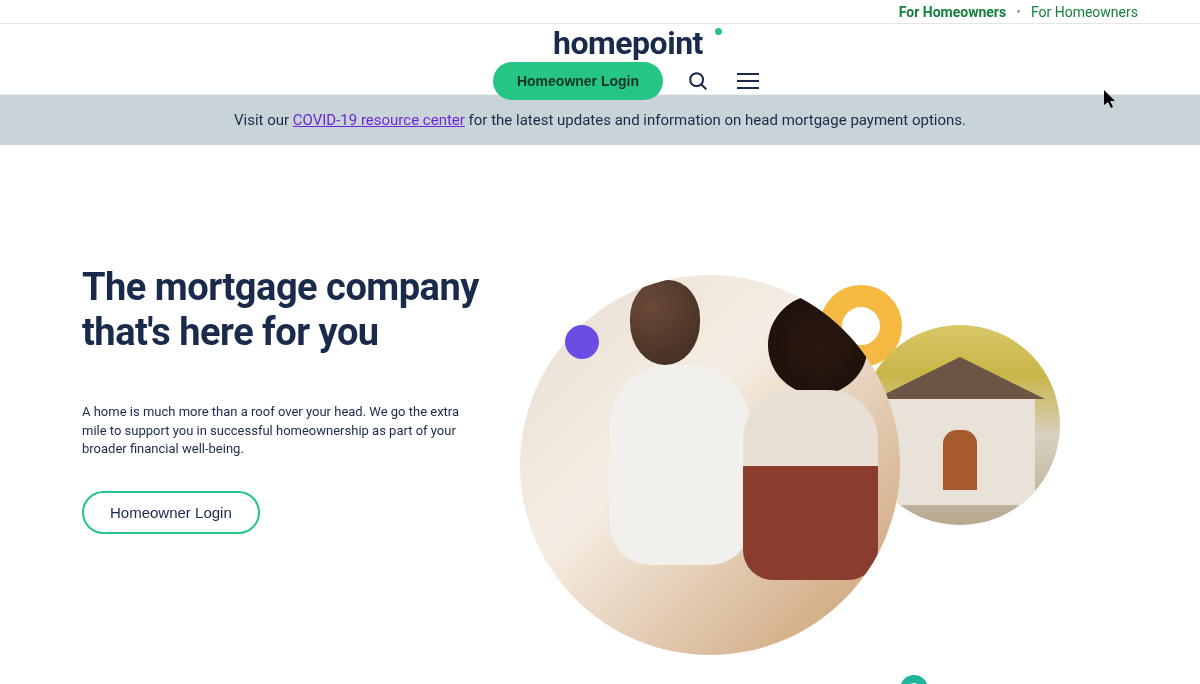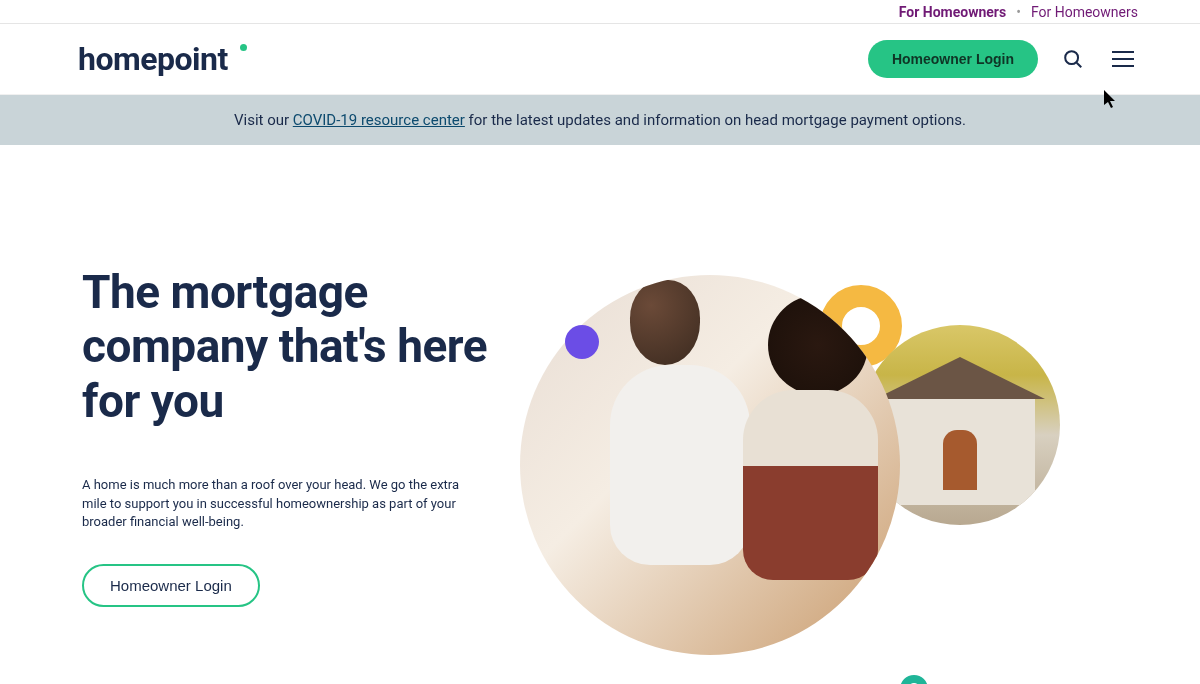--- a/index.html
+++ b/index.html
@@ -13,30 +13,31 @@
     }
     .topbar {
       display: flex;
       justify-content: flex-end;
       align-items: center;
       padding: 4px 62px 4px 0;
       font-size: 14px;
       border-bottom: 1px solid #e5e5e5;
       height: 24px;
     }
-    .topbar a { text-decoration: none; color: #701a75; text-align: center; }
+    .topbar a { text-decoration: none; color: #15803d; text-align: center; }
     .topbar .active { font-weight: 700; }
     .topbar .bullet { margin: 0 10px; color: #999; }
     .header {
       display: flex;
       align-items: center;
       justify-content: space-between;
-      padding: 0 62px 0 78px;
+      padding: 0 62px 0 118px;
       height: 71px;
       border-bottom: 1px solid #f0f0f0;
+      flex-direction: column;
     }
     .logo {
       display: flex;
       align-items: center;
       font-size: 32px;
       font-weight: 700;
       color: #1a2a4a;
       letter-spacing: -0.5px;
       position: relative;
     }
@@ -75,29 +76,29 @@
     }
     .hamburger { display: flex; flex-direction: column; gap: 5px; }
     .hamburger span { width: 22px; height: 2px; background: #1a2a4a; }
     .banner {
       background: #c9d4d8;
       text-align: center;
       padding: 16px 20px;
       font-size: 15px;
       color: #1a2a4a;
     }
-    .banner a { color: #0c4a6e; }
+    .banner a { color: #6d28d9; }
     .hero {
       display: flex;
       padding: 120px 0 0 82px;
       position: relative;
     }
     .hero-text { width: 420px; }
     .hero-text h1 {
-      font-size: 46px;
+      font-size: 38px;
       font-weight: 700;
       line-height: 1.18;
       color: #1a2a4a;
       margin-bottom: 48px;
       letter-spacing: -0.5px;
     }
     .hero-text p {
       font-size: 13px;
       line-height: 1.45;
       color: #1a2a4a;

